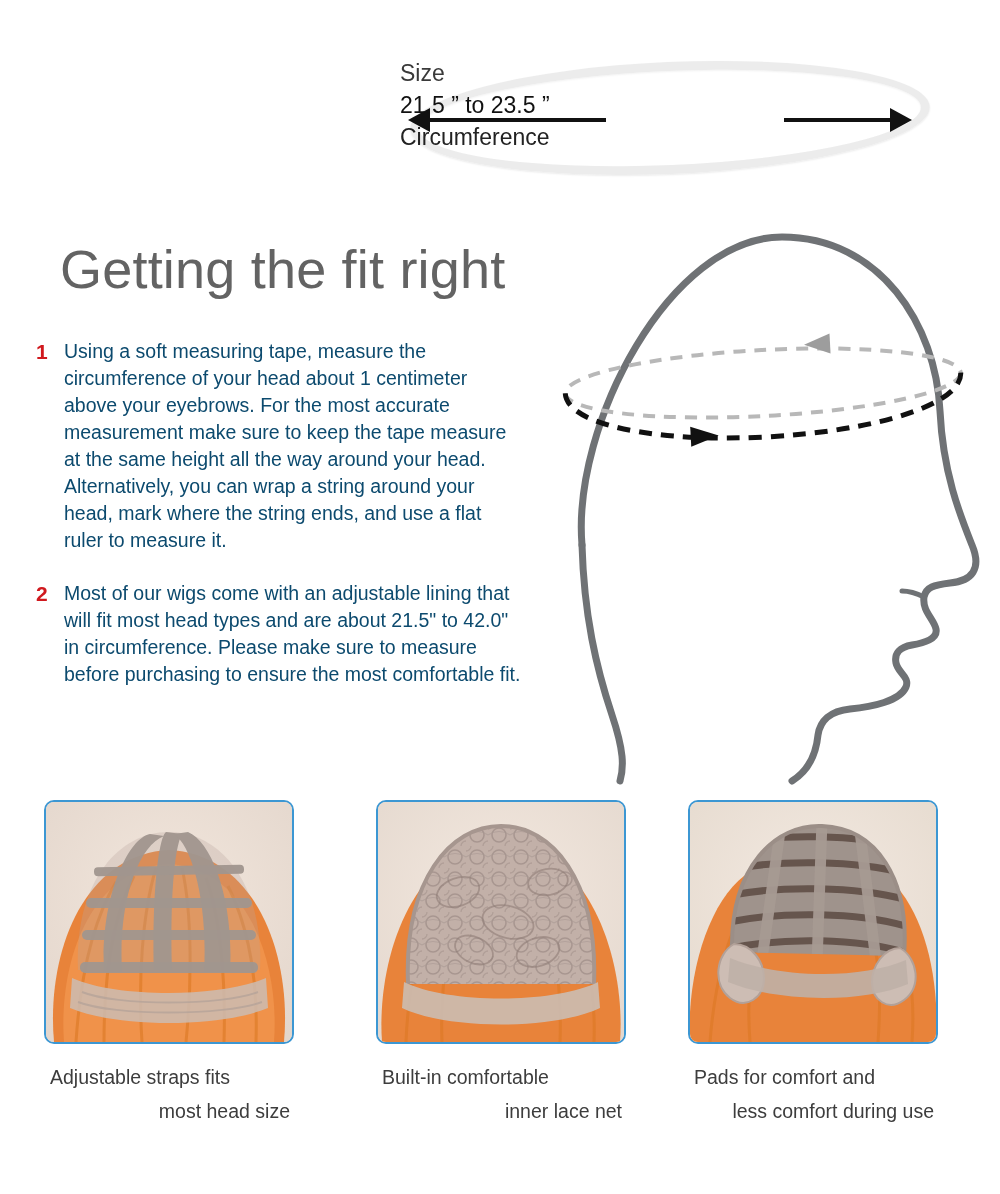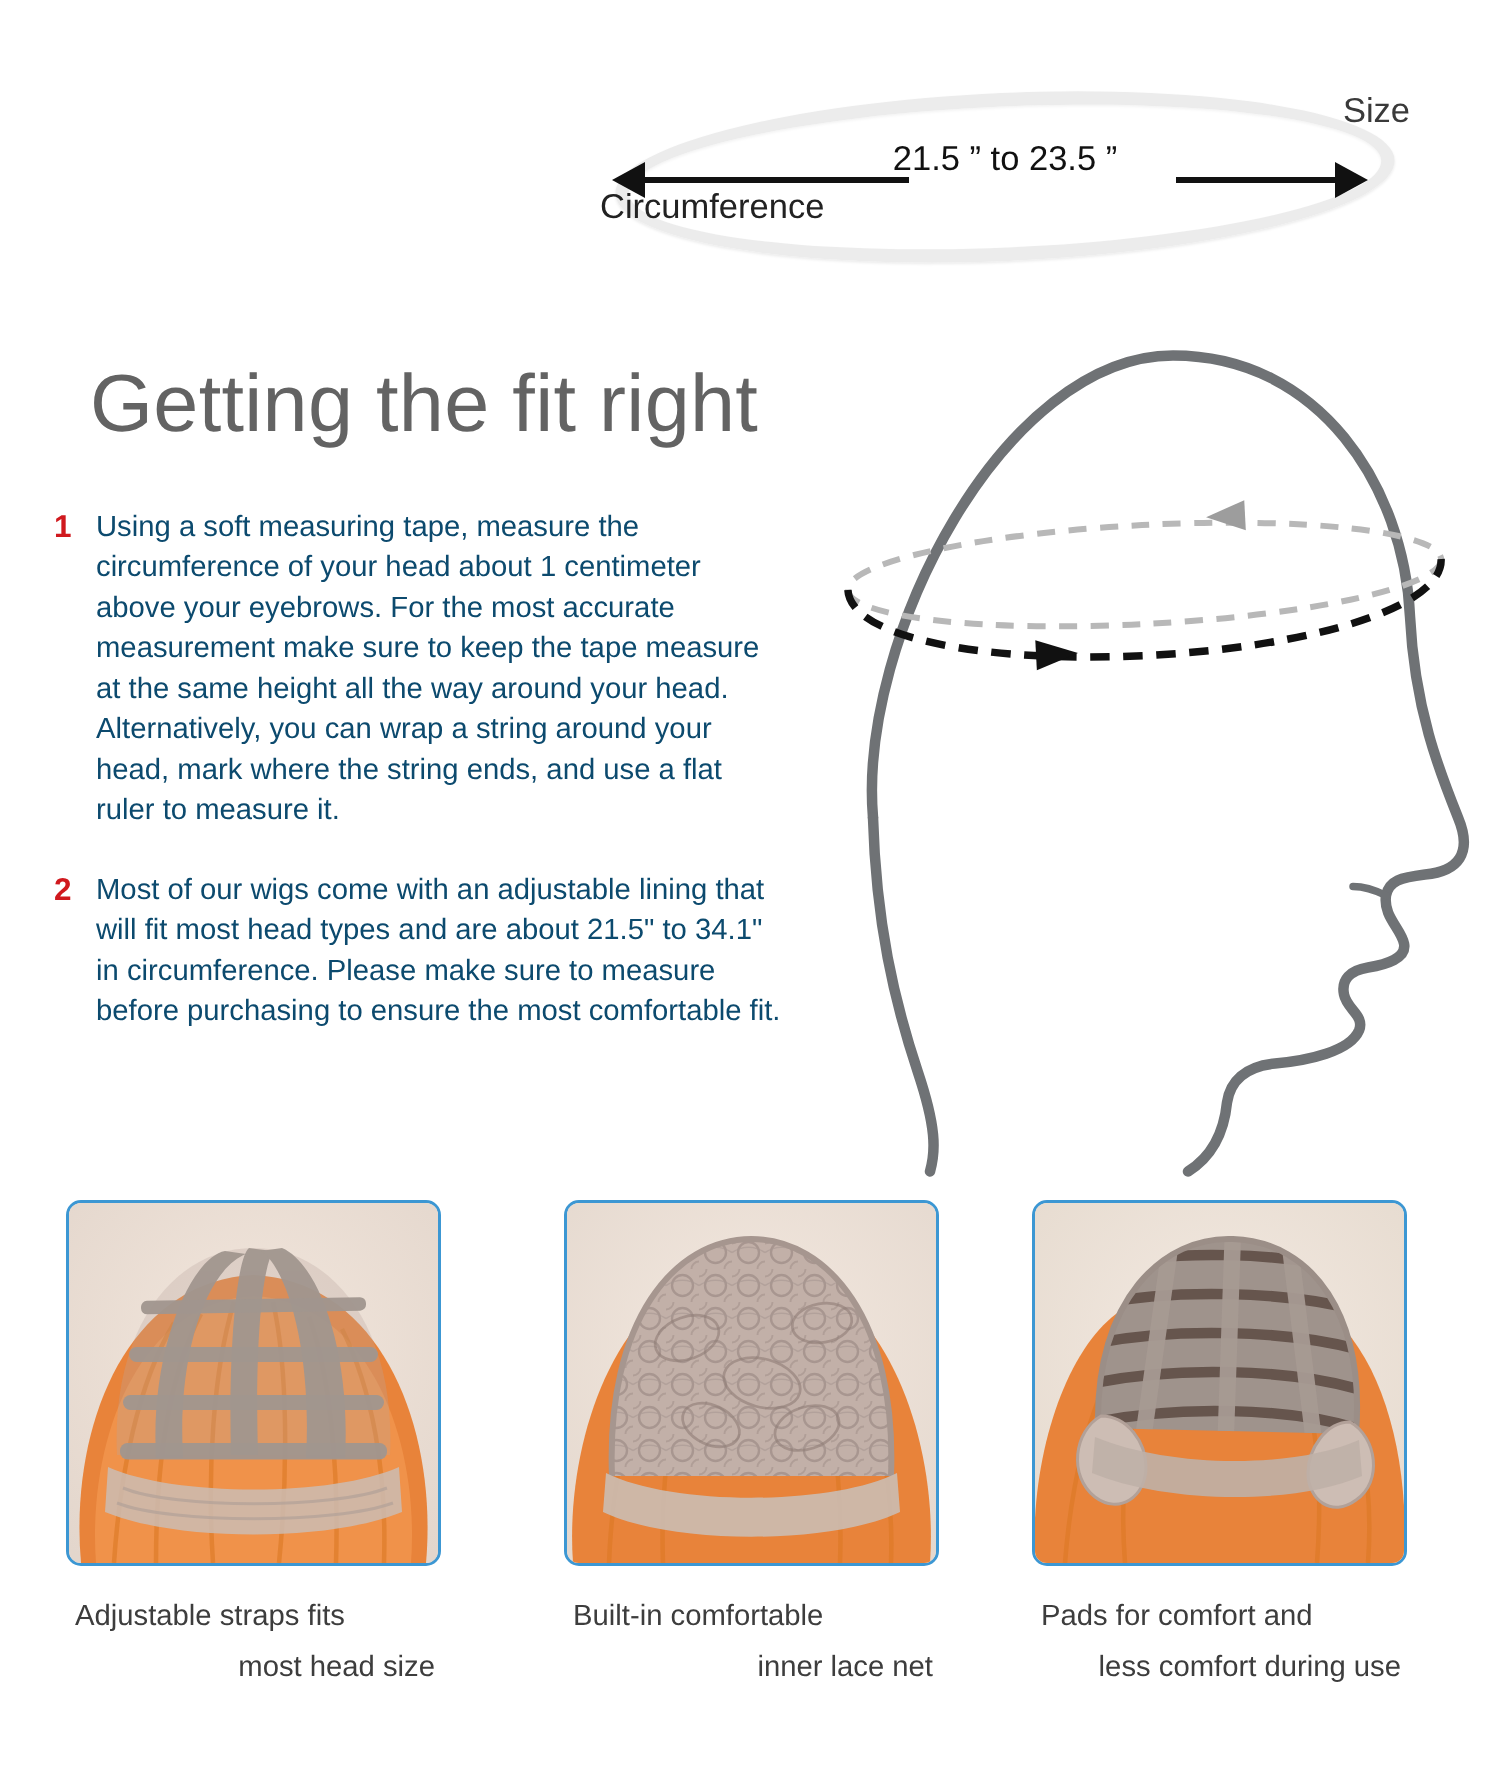--- a/index.html
+++ b/index.html
@@ -34,30 +34,30 @@
     border-radius: 50%;
     box-sizing: border-box;
     transform: rotate(-2.5deg);
     box-shadow: 0 1px 2px rgba(0,0,0,0.08), inset 0 1px 2px rgba(0,0,0,0.05);
   }
   .ring-size-label {
     position: absolute;
     left: 0;
     top: 12px;
     width: 540px;
-    text-align: right;
+    text-align: left;
     font-size: 23px;
     color: #3a3a3a;
   }
   .ring-measure-label {
     position: absolute;
     left: 0;
     top: 44px;
     width: 540px;
-    text-align: center;
+    text-align: left;
     font-size: 23px;
     color: #111;
     background: rgba(255,255,255,0.0);
   }
   .ring-circ-label {
     position: absolute;
     left: 0;
     top: 76px;
     width: 540px;
     font-size: 23px;
@@ -172,21 +172,21 @@
 
 <div class="heading">Getting the fit right</div>
 
 <div class="steps">
   <div class="step">
     <span class="step-num">1</span>
     <span class="step-text">Using a soft measuring tape, measure the circumference of your head about 1 centimeter above your eyebrows. For the most accurate measurement make sure to keep the tape measure at the same height all the way around your head. Alternatively, you can wrap a string around your head, mark where the string ends, and use a flat ruler to measure it.</span>
   </div>
   <div class="step">
     <span class="step-num">2</span>
-    <span class="step-text">Most of our wigs come with an adjustable lining that will fit most head types and are about 21.5" to 34.1" in circumference. Please make sure to measure before purchasing to ensure the most comfortable fit.</span>
+    <span class="step-text">Most of our wigs come with an adjustable lining that will fit most head types and are about 21.5" to 42.0" in circumference. Please make sure to measure before purchasing to ensure the most comfortable fit.</span>
   </div>
 </div>
 
 <div class="head-area">
   <svg width="470" height="570" viewBox="0 0 470 570" xmlns="http://www.w3.org/2000/svg" aria-hidden="true">
 
     <path d="M62 330
              C 52 210, 150 22, 262 22
              C 360 22, 416 110, 420 196
              C 423 258, 440 300, 452 330

